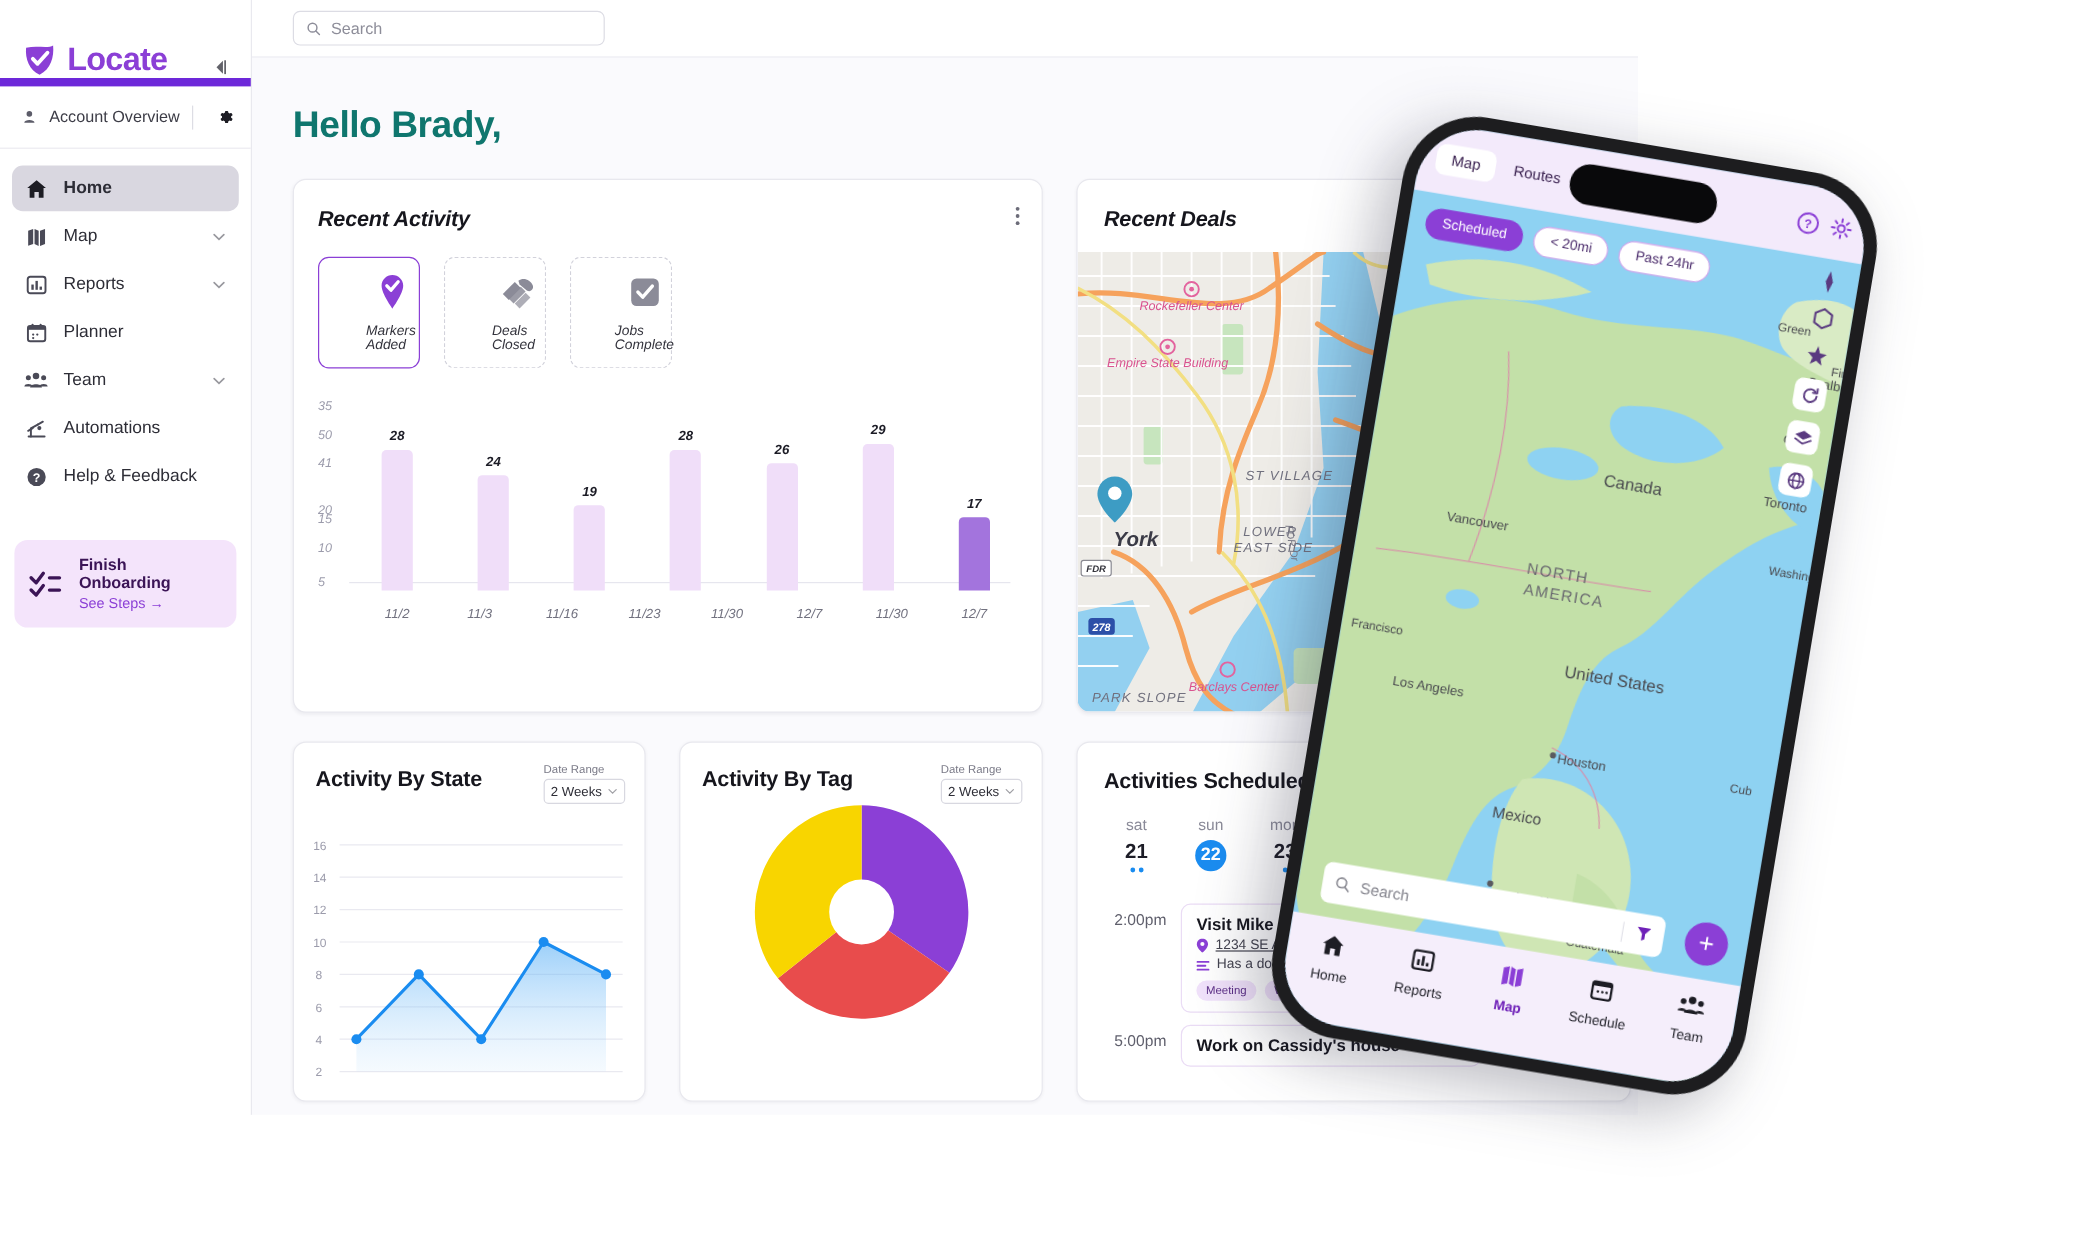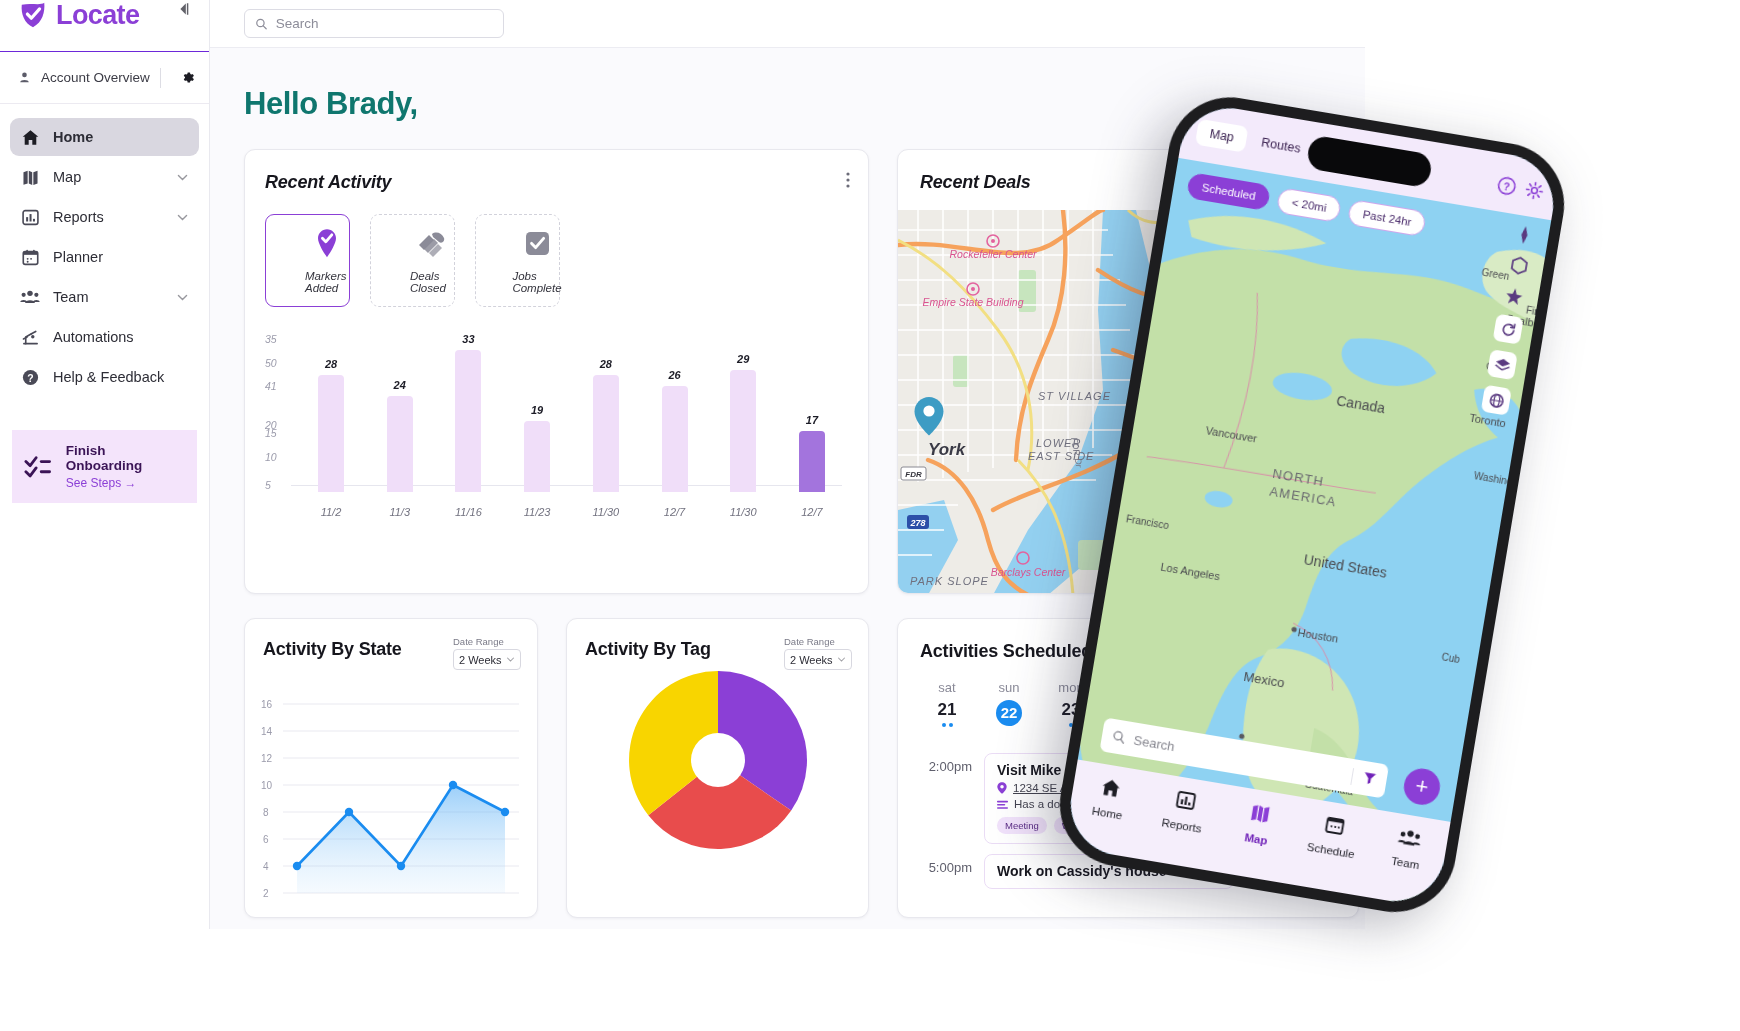--- a/index.html
+++ b/index.html
@@ -11,22 +11,22 @@
   }
   #root { position: relative; width: 1740px; height: 1031px; background:#ffffff; }
 
   
   .sidebar {
     position:absolute; left:0; top:0; width:210px; height:1031px;
     background:#ffffff; border-right:1px solid #e9e9ef;
     display:flex; flex-direction:column;
   }
   .brand-row {
-    height:52px; display:flex; align-items:flex-start; padding:0 16px 0 18px;
-    border-bottom:1px solid #6d28d9; gap:8px;
+    height:72px; display:flex; align-items:flex-end; padding:0 16px 0 18px;
+    border-bottom:7px solid #6d28d9; gap:8px;
   }
   .brand-logo { width:30px; height:30px; flex:none; }
   .brand-name {
     font-size:27px; font-weight:700; color:#8B3FD6; letter-spacing:-0.6px;
   }
   .collapse-btn { margin-left:auto; width:18px; height:18px; cursor:pointer; opacity:.75;}
   .account-row {
     height:52px; display:flex; align-items:center; gap:10px;
     padding:0 14px 0 18px; border-bottom:1px solid #eceaf1;
   }
@@ -38,21 +38,21 @@
   .nav-item {
     display:flex; align-items:center; gap:13px; height:38px;
     padding:0 10px; border-radius:9px; cursor:pointer;
     font-size:14.5px; color:#2d2d36;
   }
   .nav-item .ico { width:20px; height:20px; flex:none; display:flex; align-items:center; justify-content:center; }
   .nav-item.active { background:#d9d7e0; font-weight:600; }
   .chev { margin-left:auto; width:13px;height:13px; opacity:.6; }
 
   .onboard {
-    margin:34px 12px 0 12px; background:#f4e4fb; border-radius:0;
+    margin:34px 12px 0 12px; background:#f4e4fb; border-radius:11px;
     padding:13px 12px; display:flex; align-items:center; gap:12px; cursor:pointer;
   }
   .onboard-title { font-size:13.5px; font-weight:700; color:#3b1456; }
   .onboard-link { font-size:12px; color:#8B3FD6; margin-top:3px; }
 
   
   .main {
     position:absolute; left:210px; top:0; width:1155px; height:929px;
     background:#fafafd; overflow:hidden;
   }
@@ -409,24 +409,20 @@
           <div class="ylab" style="top:152px">5</div>
           <div class="gridline-base" style="top:152px"></div>
           <div class="bar-area" id="barArea">
               <div class="bar-col">
                 <div class="bar-val">28</div>
                 <div class="bar" style="height: 116.533px;"></div>
               </div>
               <div class="bar-col">
                 <div class="bar-val">24</div>
                 <div class="bar" style="height: 96.2667px;"></div>
-              </div>
-              <div class="bar-col">
-                <div class="bar-val">33</div>
-                <div class="bar" style="height: 141.867px;"></div>
               </div>
               <div class="bar-col">
                 <div class="bar-val">19</div>
                 <div class="bar" style="height: 70.9333px;"></div>
               </div>
               <div class="bar-col">
                 <div class="bar-val">28</div>
                 <div class="bar" style="height: 116.533px;"></div>
               </div>
               <div class="bar-col">

